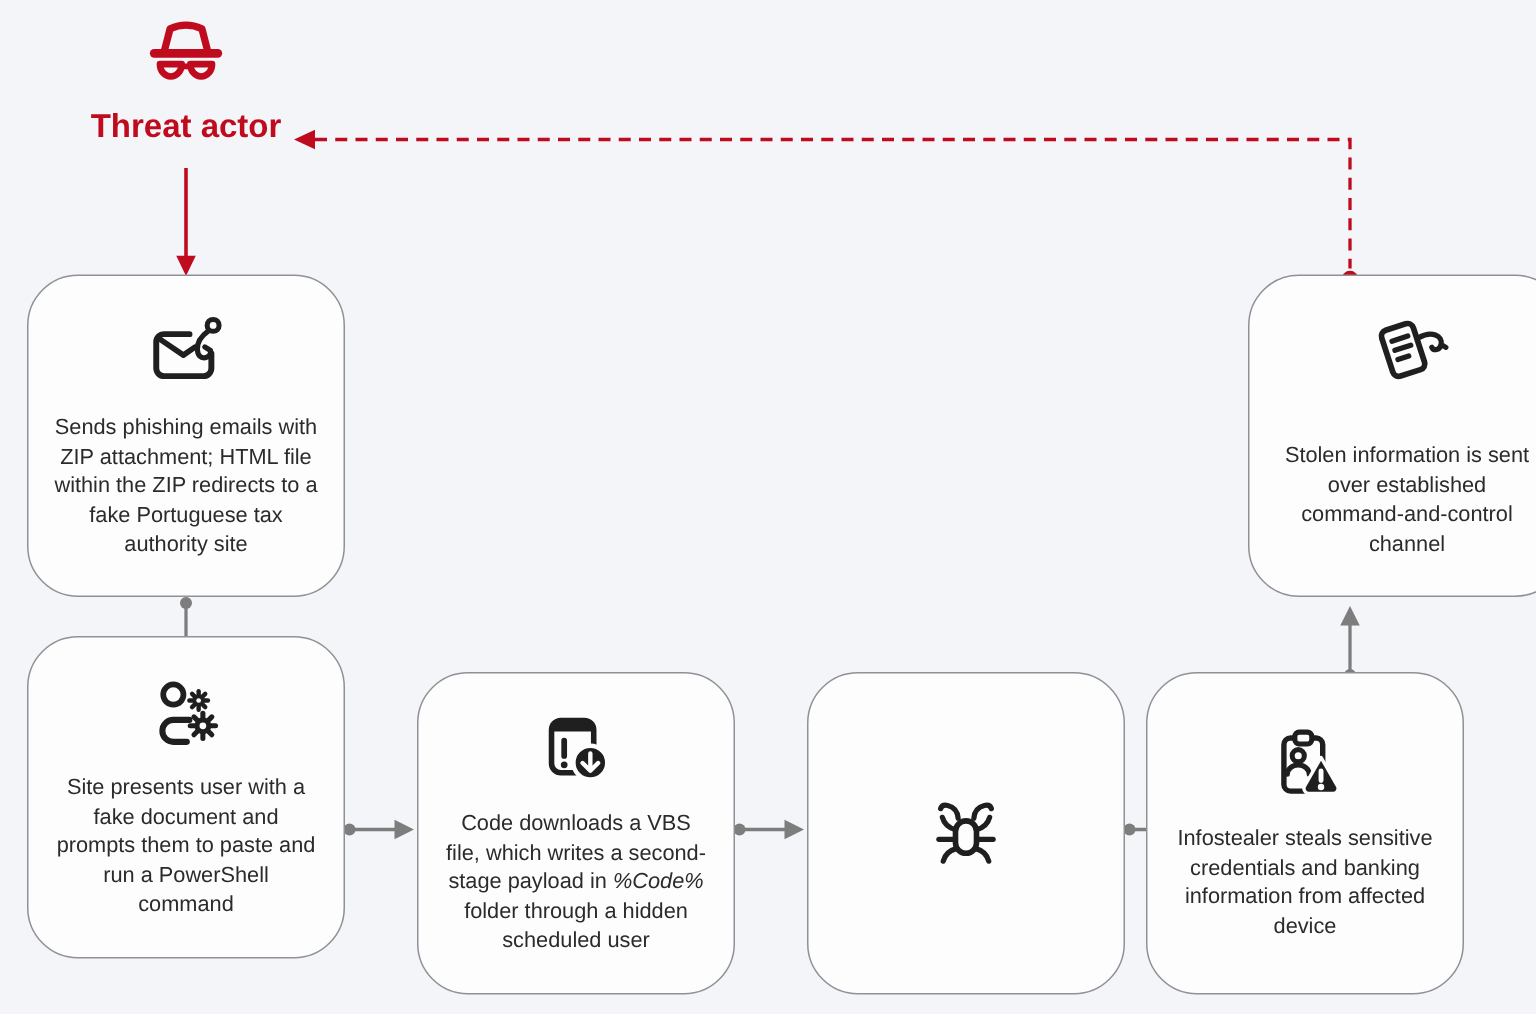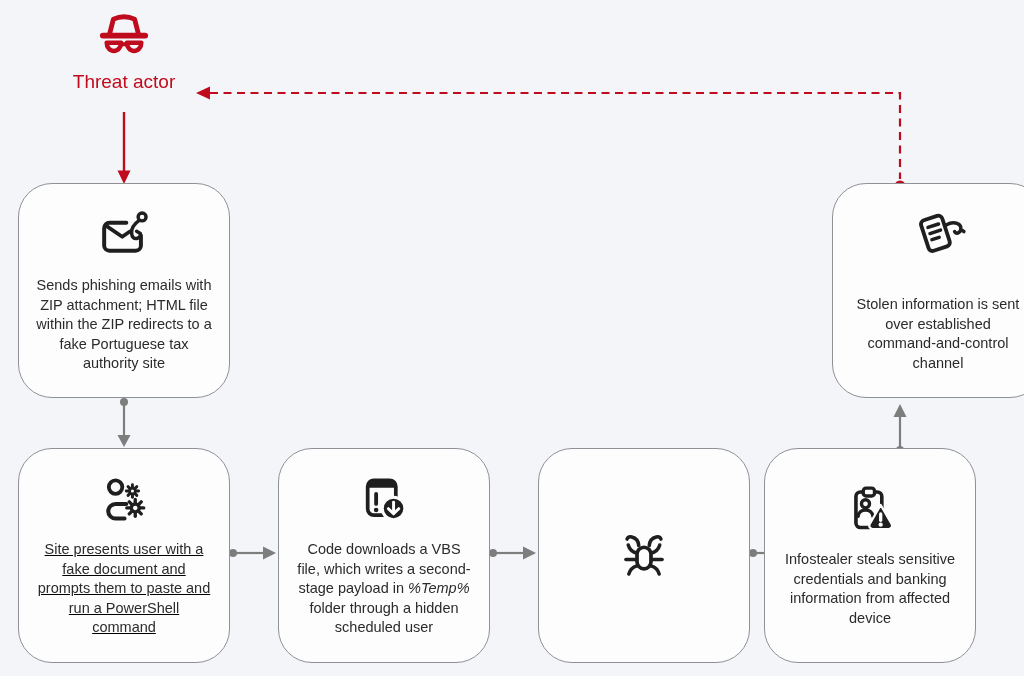--- a/index.html
+++ b/index.html
@@ -14,29 +14,29 @@
   .node{
     position:absolute;width:212px;height:215px;box-sizing:border-box;
     background:#fdfdfe;border:1.5px solid #8e9196;border-radius:34px;
     display:flex;flex-direction:column;align-items:center;justify-content:center;
     gap:13px;padding:6px 16px;text-align:center;
   }
   .node-text{font-size:14.5px;line-height:19.5px;color:#2b2b2b;}
   .node-text .it{font-style:italic;}
   .pos-a{left:18px;top:183px;}
   .pos-b{left:832px;top:183px;gap:31px;}
-  .pos-c{left:18px;top:448px;text-decoration:underline;}
+  .pos-c{left:18px;top:424px;}
   .pos-d{left:278px;top:448px;}
   .pos-e{left:538px;top:448px;}
   .pos-f{left:764px;top:448px;}
   .threat-actor{
     position:absolute;left:34px;top:10px;width:180px;
     display:flex;flex-direction:column;align-items:center;gap:7px;
   }
-  .ta-label{font-size:19px;font-weight:normal;color:#c00b1e;white-space:nowrap;}
+  .ta-label{font-size:22px;font-weight:bold;color:#c00b1e;white-space:nowrap;}
   .icon{display:block;}
 </style>
 </head>
 <body>
 
 <div class="canvas">
 
   <svg class="connectors">
 
     <g>
@@ -154,21 +154,21 @@
   <div class="node pos-d">
     <svg class="icon" width="54" height="54" viewBox="0 0 48 48">
       <rect x="9.5" y="6.5" width="25" height="31" rx="5.5" stroke="#1f1f1f" stroke-width="3.3" fill="none"></rect>
       <path d="M9.5,13 v-1 a5.5,5.5 0 0 1 5.5,-5.5 h14 a5.5,5.5 0 0 1 5.5,5.5 v1 z" fill="#1f1f1f"></path>
       <line x1="17" y1="18.5" x2="17" y2="27.5" stroke="#1f1f1f" stroke-width="3.4" stroke-linecap="round"></line>
       <circle cx="17" cy="32.8" r="2" fill="#1f1f1f"></circle>
       <circle cx="32.5" cy="31.5" r="10" fill="#1f1f1f" stroke="#fdfdfe" stroke-width="2.6"></circle>
       <line x1="32.5" y1="26" x2="32.5" y2="35.5" stroke="#fff" stroke-width="2.6" stroke-linecap="round"></line>
       <path d="M27.9,31.7 L32.5,36.3 L37.1,31.7" stroke="#fff" fill="none" stroke-width="2.6" stroke-linecap="round" stroke-linejoin="round"></path>
     </svg>
-    <div class="node-text"><span>Code downloads a VBS file, which writes a second-stage payload in </span><span class="it">%Temp%</span><span> folder through a hidden scheduled user</span></div>
+    <div class="node-text"><span>Code downloads a VBS file, which writes a second-stage payload in </span><span class="it">%Code%</span><span> folder through a hidden scheduled user</span></div>
   </div>
 
   <div class="node pos-e">
     <svg class="icon" width="56" height="56" viewBox="0 0 48 48">
       <g stroke="#1f1f1f" fill="none" stroke-linecap="round" stroke-linejoin="round">
         <rect x="18" y="16.5" width="12" height="18.5" rx="6" stroke-width="3.2"></rect>
         <path d="M19.5,15 Q19,9 13.5,7.7 Q10.3,7 9.5,9.5" stroke-width="3"></path>
         <path d="M28.5,15 Q29,9 34.5,7.7 Q37.7,7 38.5,9.5" stroke-width="3"></path>
         <path d="M18,21.5 Q12,20 10.5,14.5" stroke-width="3"></path>
         <path d="M30,21.5 Q36,20 37.5,14.5" stroke-width="3"></path>

